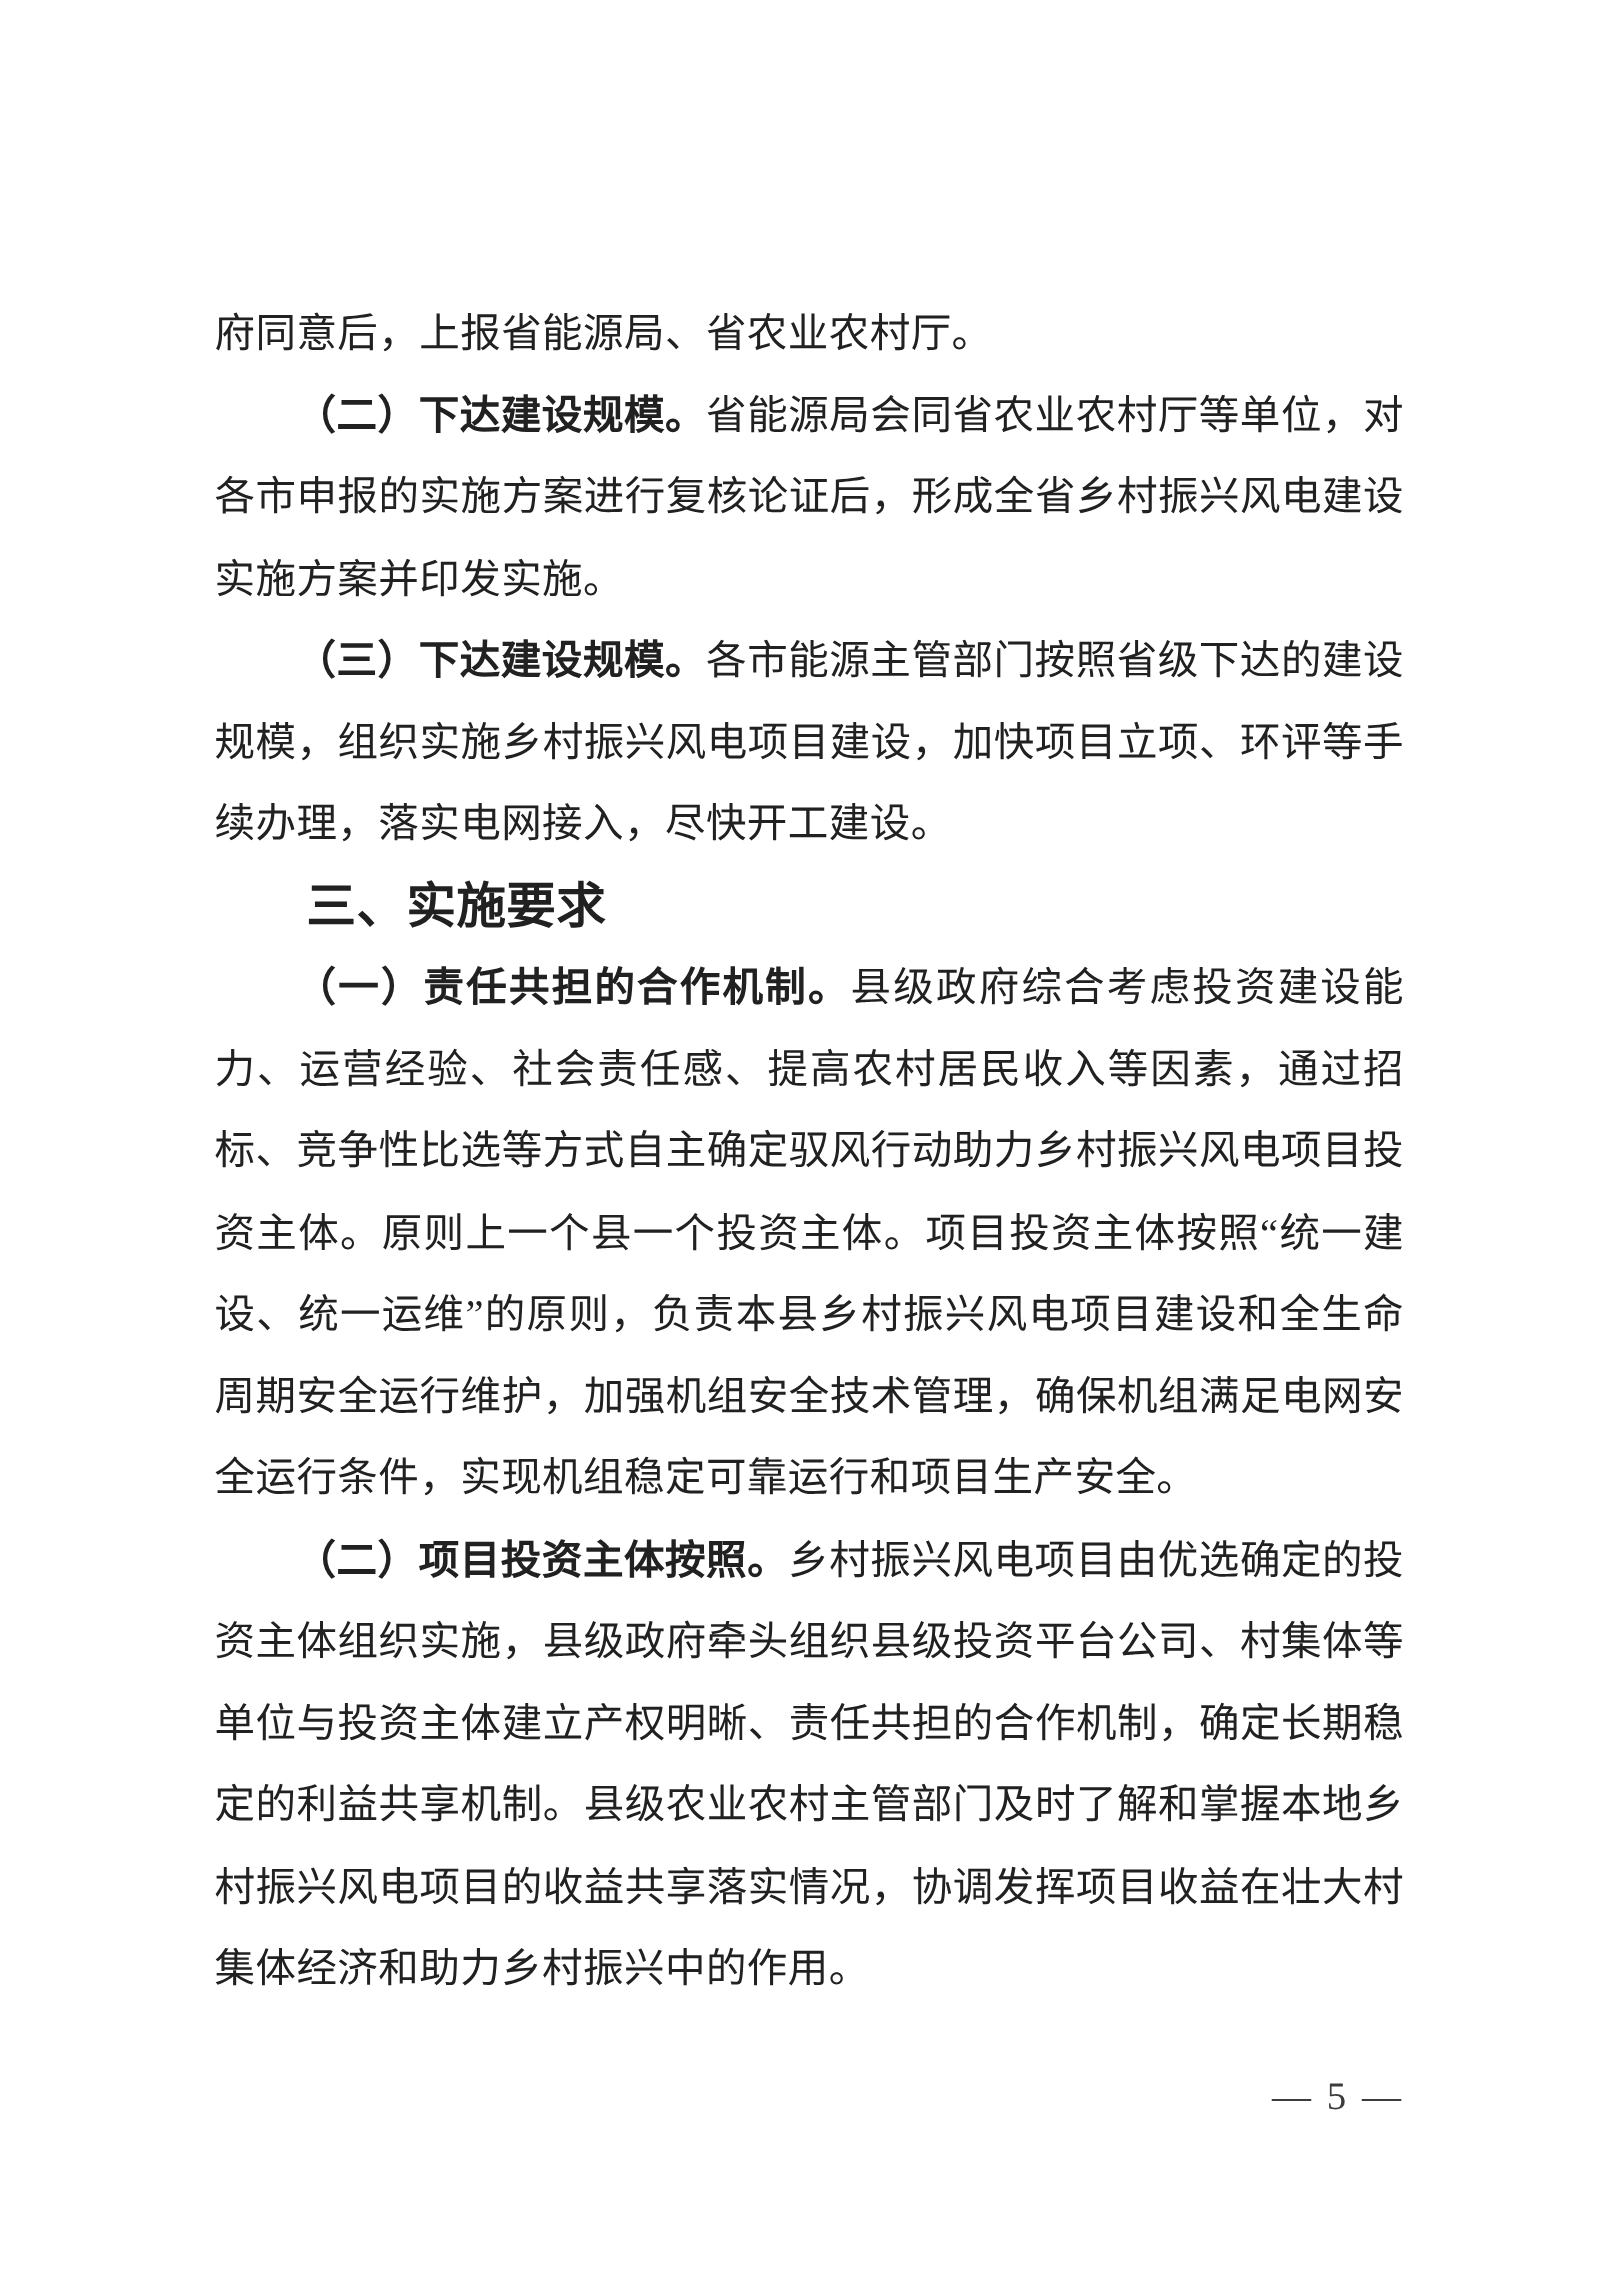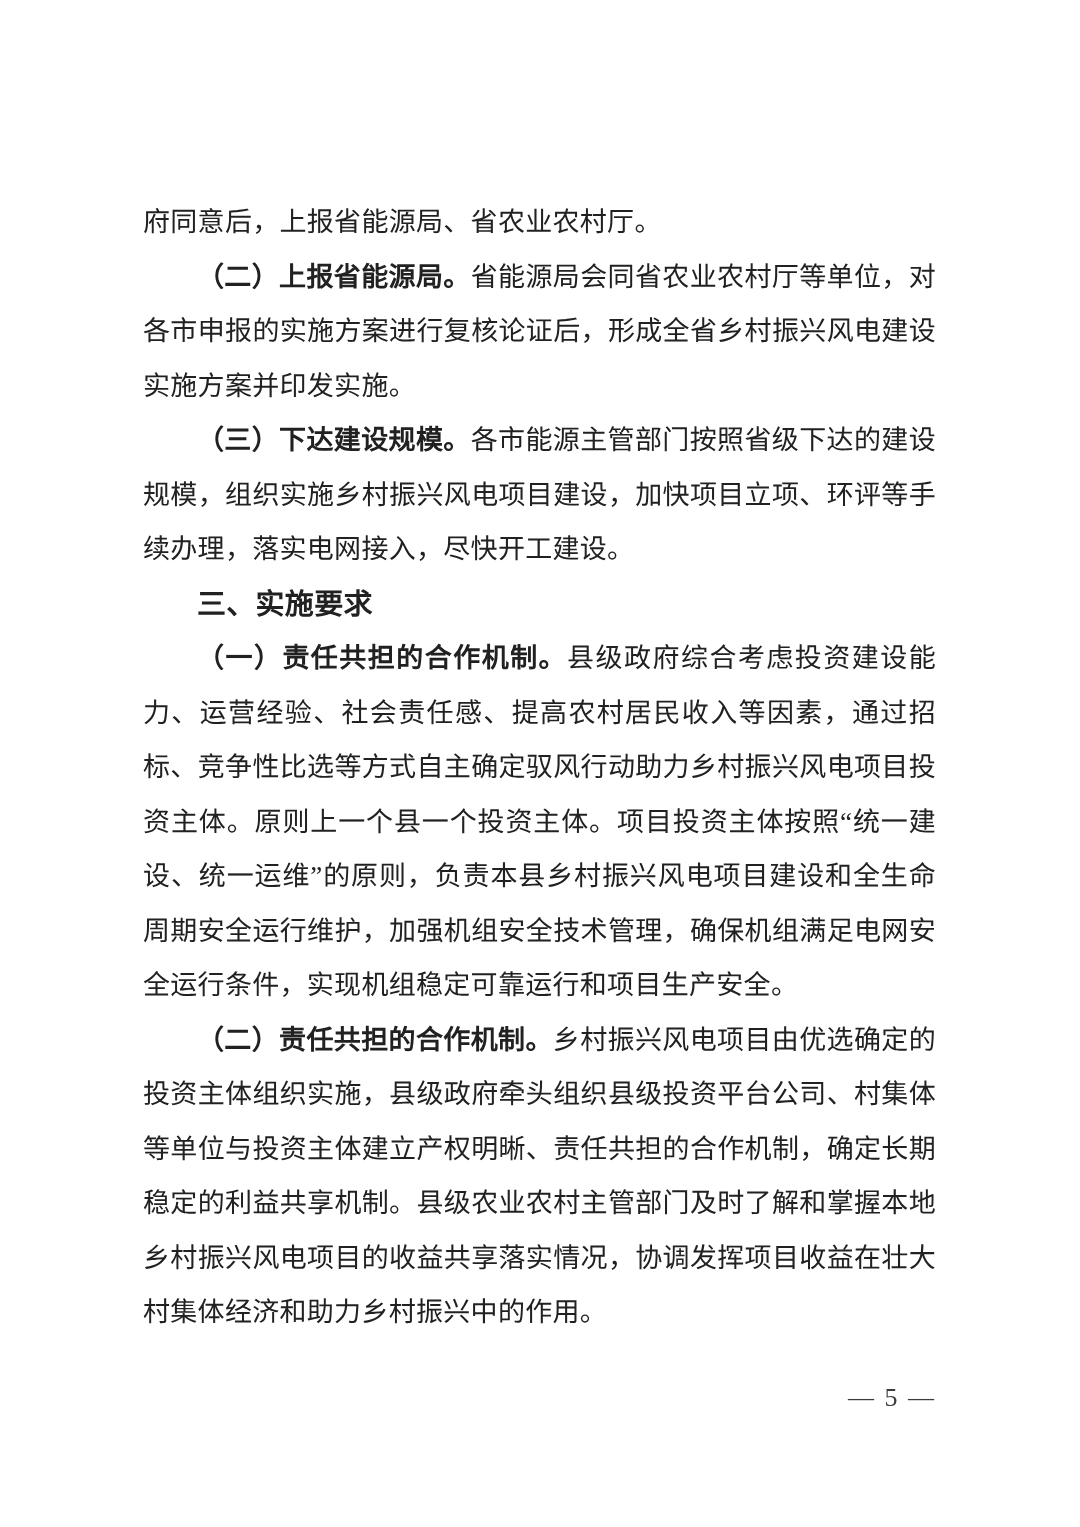--- a/index.html
+++ b/index.html
@@ -41,21 +41,21 @@
   .para.flush {
     text-indent: 0;
   }
   .lead {
     font-weight: 700;
   }
   .heading {
     margin: 0;
     font-family: "Liberation Sans", "DejaVu Sans", sans-serif;
     font-weight: 700;
-    font-size: 29px;
+    font-size: 33px;
     line-height: 54.5px;
     text-indent: 1.86em;
     letter-spacing: 0.3px;
   }
   .page-number {
     position: absolute;
     left: 143px;
     top: 1384px;
     width: 793px;
     text-align: right;
@@ -66,26 +66,26 @@
   }
 </style>
 </head>
 <body>
 
 <div class="page">
   <div class="content">
 
     <p class="para flush"><span>府同意后，上报省能源局、省农业农村厅。</span></p>
 
-    <p class="para"><span class="lead">（二）上报省能源局。</span><span>省能源局会同省农业农村厅等单位，对各市申报的实施方案进行复核论证后，形成全省乡村振兴风电建设实施方案并印发实施。</span></p>
+    <p class="para"><span class="lead">（二）下达建设规模。</span><span>省能源局会同省农业农村厅等单位，对各市申报的实施方案进行复核论证后，形成全省乡村振兴风电建设实施方案并印发实施。</span></p>
 
     <p class="para"><span class="lead">（三）下达建设规模。</span><span>各市能源主管部门按照省级下达的建设规模，组织实施乡村振兴风电项目建设，加快项目立项、环评等手续办理，落实电网接入，尽快开工建设。</span></p>
 
     <h2 class="heading">三、实施要求</h2>
 
     <p class="para"><span class="lead">（一）责任共担的合作机制。</span><span>县级政府综合考虑投资建设能力、运营经验、社会责任感、提高农村居民收入等因素，通过招标、竞争性比选等方式自主确定驭风行动助力乡村振兴风电项目投资主体。原则上一个县一个投资主体。项目投资主体按照“统一建设、统一运维”的原则，负责本县乡村振兴风电项目建设和全生命周期安全运行维护，加强机组安全技术管理，确保机组满足电网安全运行条件，实现机组稳定可靠运行和项目生产安全。</span></p>
 
-    <p class="para"><span class="lead">（二）责任共担的合作机制。</span><span>乡村振兴风电项目由优选确定的投资主体组织实施，县级政府牵头组织县级投资平台公司、村集体等单位与投资主体建立产权明晰、责任共担的合作机制，确定长期稳定的利益共享机制。县级农业农村主管部门及时了解和掌握本地乡村振兴风电项目的收益共享落实情况，协调发挥项目收益在壮大村集体经济和助力乡村振兴中的作用。</span></p>
+    <p class="para"><span class="lead">（二）项目投资主体按照。</span><span>乡村振兴风电项目由优选确定的投资主体组织实施，县级政府牵头组织县级投资平台公司、村集体等单位与投资主体建立产权明晰、责任共担的合作机制，确定长期稳定的利益共享机制。县级农业农村主管部门及时了解和掌握本地乡村振兴风电项目的收益共享落实情况，协调发挥项目收益在壮大村集体经济和助力乡村振兴中的作用。</span></p>
 
   </div>
 
   <div class="page-number">— 5 —</div>
 </div>
 
 </body></html>

